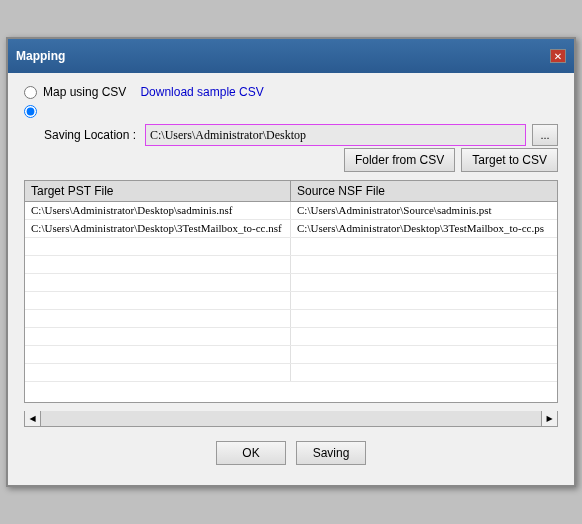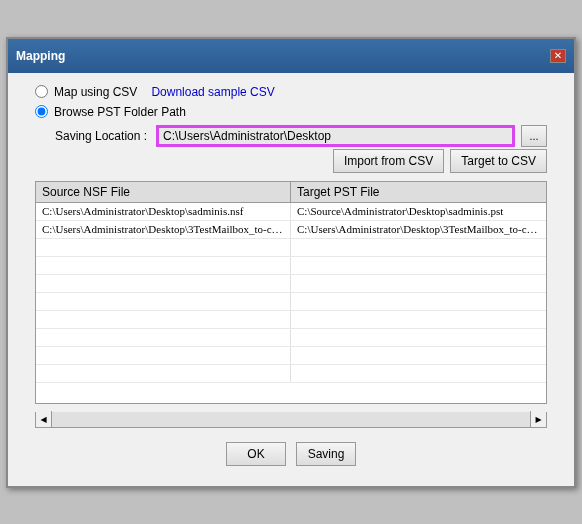--- a/index.html
+++ b/index.html
@@ -50,21 +50,21 @@
       border: 1px solid #888;
       color: white;
       font-size: 10px;
       display: flex;
       align-items: center;
       justify-content: center;
       cursor: pointer;
     }
 
     .dialog-body {
-      padding: 12px 27px;
+      padding: 12px 16px;
     }
 
     .radio-row {
       display: flex;
       align-items: center;
       margin-bottom: 6px;
       gap: 6px;
     }
 
     .radio-row input[type="radio"] {
@@ -90,25 +90,26 @@
     }
 
     .saving-label {
       white-space: nowrap;
       min-width: 95px;
     }
 
     .saving-input {
       flex: 1;
       height: 22px;
-      border: 3px solid #d946ef;
+      border: 1px solid #d946ef;
       background: #e8e8e8;
       padding: 2px 4px;
       font-size: 12px;
       color: #000;
+      font-family: Liberation Serif, serif;
     }
 
     .browse-btn {
       width: 26px;
       height: 22px;
       border: 1px solid #999;
       background: linear-gradient(to bottom, #f5f5f5, #ddd);
       cursor: pointer;
       display: flex;
       align-items: center;
@@ -226,21 +227,21 @@
     }
 
     .bottom-buttons {
       display: flex;
       justify-content: center;
       gap: 10px;
       padding: 4px 0 8px 0;
     }
 
     .bottom-btn {
-      width: 60px;
+      width: 70px;
       height: 24px;
       border: 1px solid #999;
       background: linear-gradient(to bottom, #f5f5f5, #ddd);
       cursor: pointer;
       font-size: 12px;
     }
 
     .empty-row {
       height: 18px;
     }
@@ -257,43 +258,42 @@
   <div class="dialog-body">
 
     <div class="radio-row">
       <input type="radio" name="mapping-type" id="map-csv" style="">
       <label for="map-csv" class="radio-label">Map using CSV</label>
       <span class="link">Download sample CSV</span>
     </div>
 
     <div class="radio-row">
       <input type="radio" name="mapping-type" id="browse-pst" checked="" style="">
-      <label for="browse-pst" class="radio-label">Browse PST Folder Path</label>
     </div>
 
     <div class="saving-location-row">
       <span class="saving-label">Saving Location :</span>
       <input type="text" class="saving-input" value="C:\Users\Administrator\Desktop" style="">
       <button class="browse-btn">...</button>
     </div>
 
     <div class="import-export-row">
-      <button class="btn">Import from CSV</button>
+      <button class="btn">Folder from CSV</button>
       <button class="btn">Target to CSV</button>
     </div>
 
     <div class="table-container">
       <div class="table-header">
+        <div class="th">Target PST File</div>
         <div class="th">Source NSF File</div>
-        <div class="th">Target PST File</div>
       </div>
       <div class="table-body" id="table-body">
       <div class="table-row">
             <div class="td">C:\Users\Administrator\Desktop\sadminis.nsf</div>
-            <div class="td">C:\Source\Administrator\Desktop\sadminis.pst</div>
+            <div class="td">C:\Users\Administrator\Source\sadminis.pst</div>
           </div>
           <div class="table-row">
             <div class="td">C:\Users\Administrator\Desktop\3TestMailbox_to-cc.nsf</div>
             <div class="td">C:\Users\Administrator\Desktop\3TestMailbox_to-cc.ps</div>
           </div>
           <div class="table-row empty-row">
             <div class="td"></div>
             <div class="td"></div>
           </div>
           <div class="table-row empty-row">

